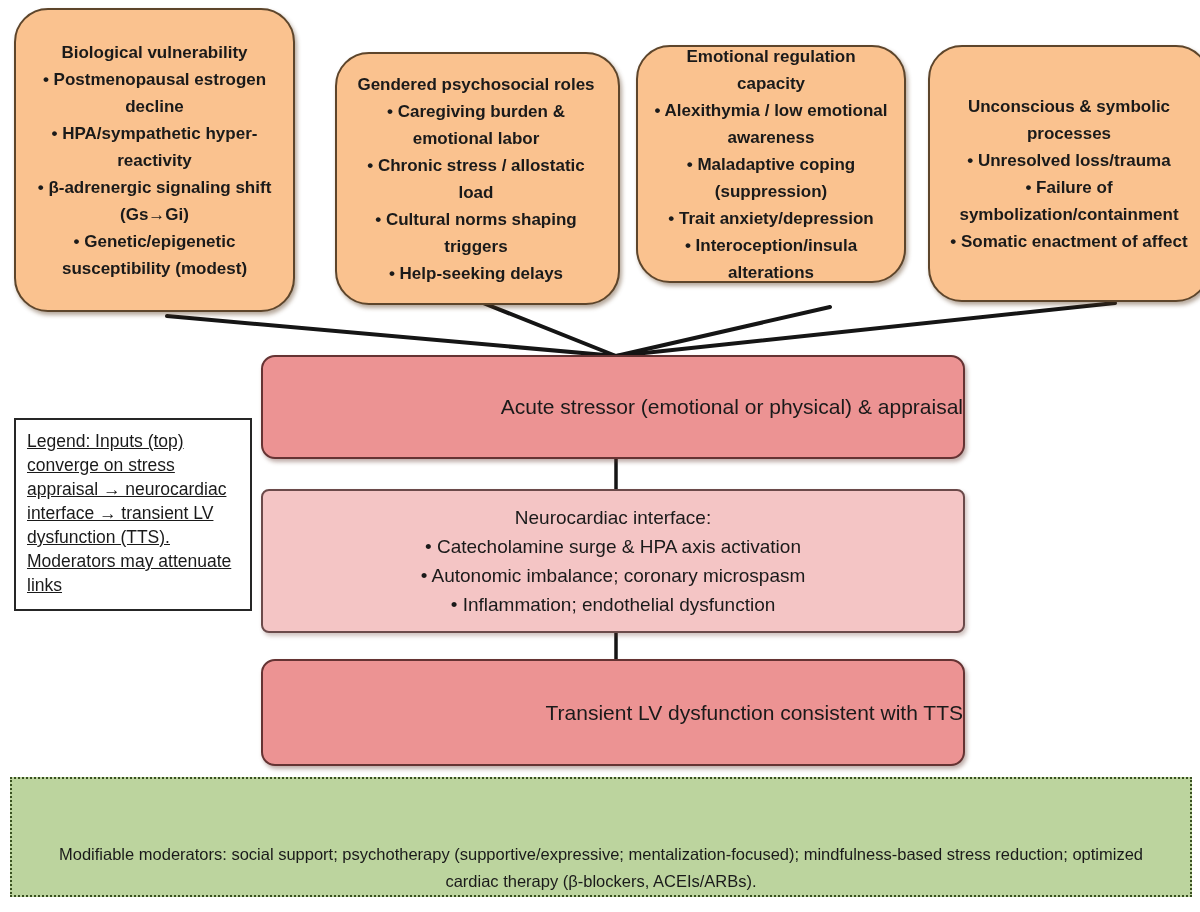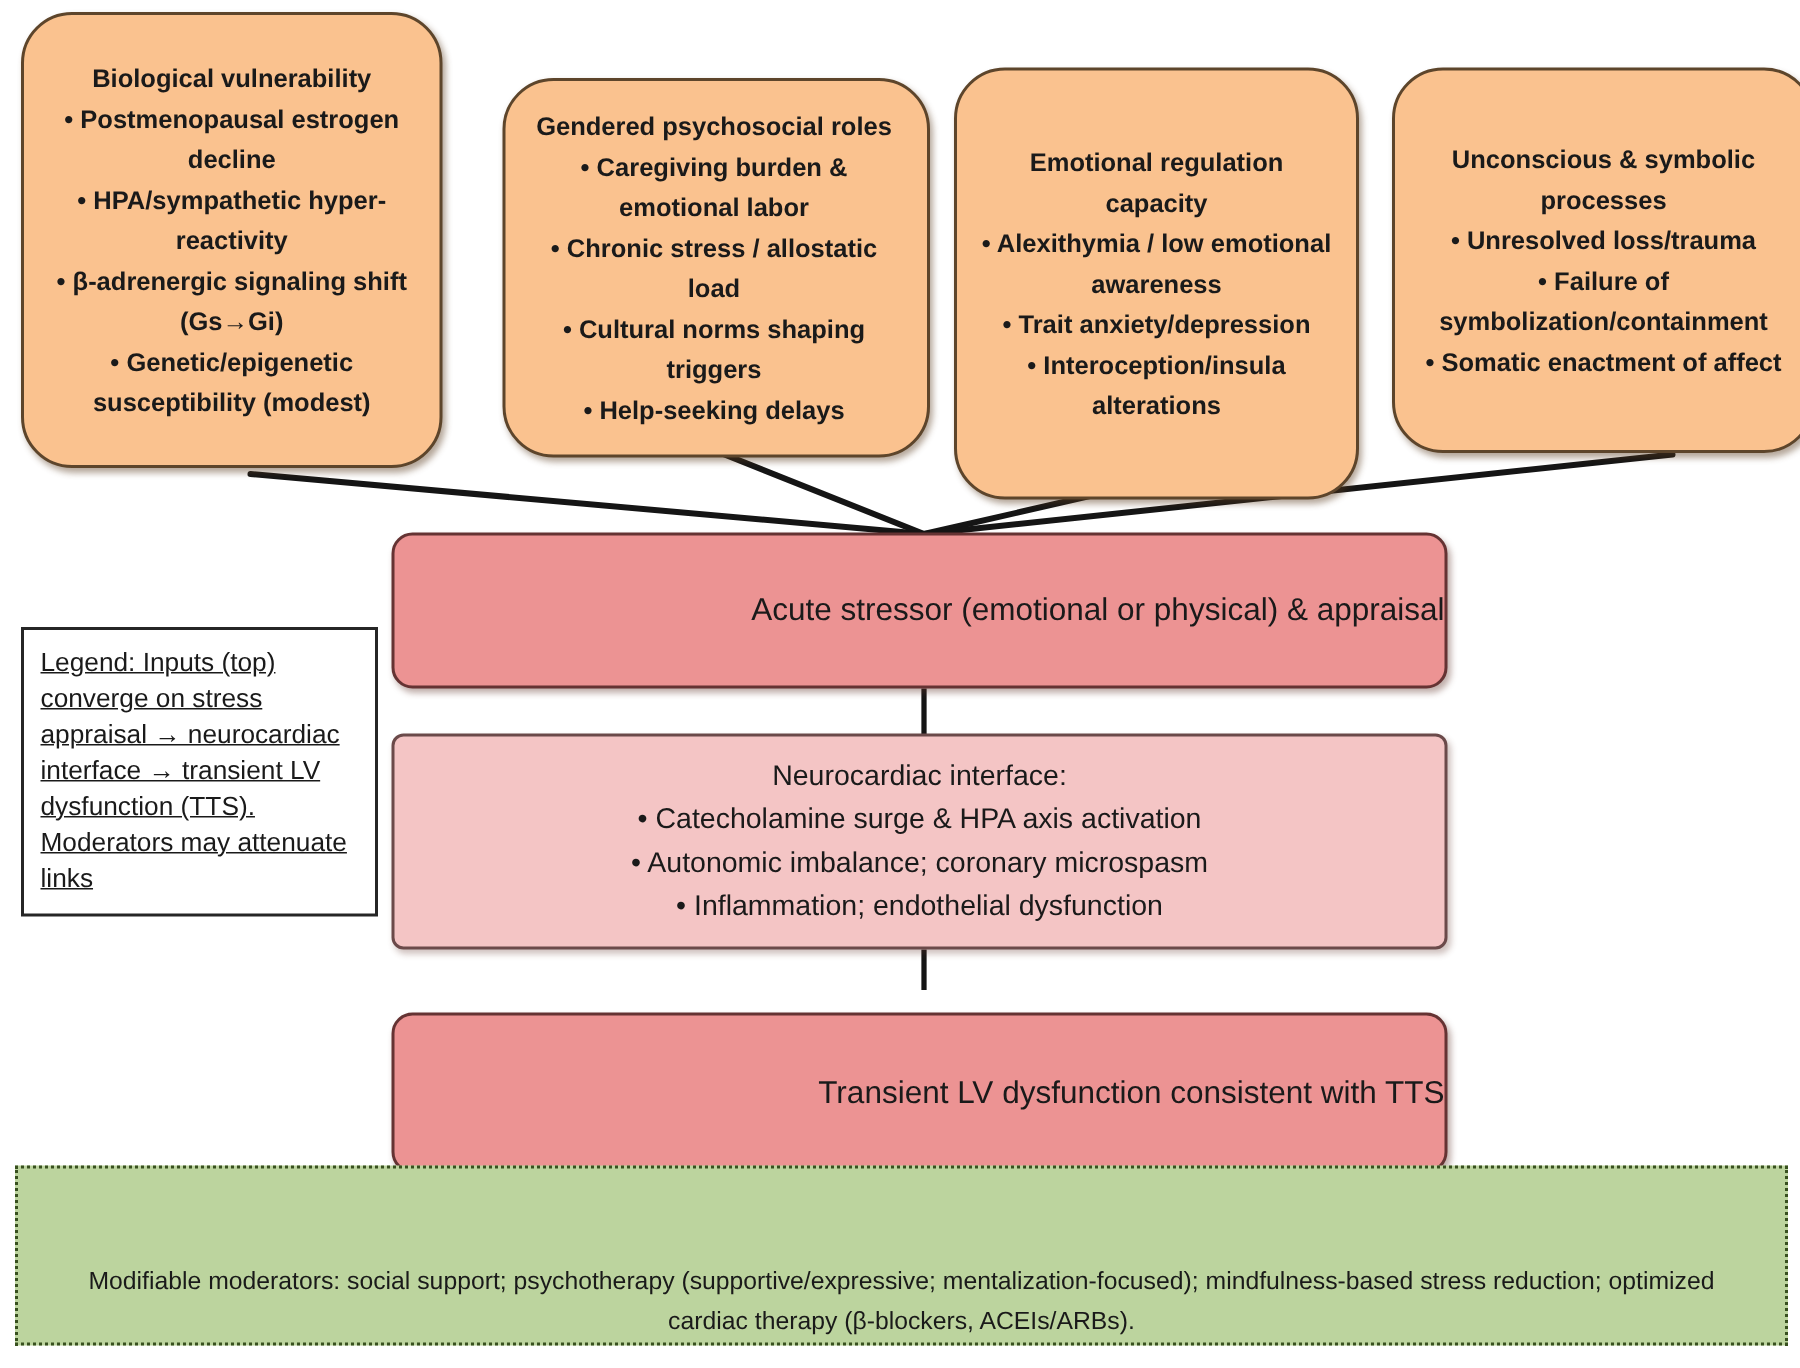--- a/index.html
+++ b/index.html
@@ -17,25 +17,25 @@
   .pbox{background:var(--pink_fill);border:2px solid var(--pink_border);border-radius:8px;
         box-shadow:2px 3px 4px rgba(95,50,40,.3);font-size:19px;line-height:29px;}
   .legendbox{position:absolute;z-index:2;background:#ffffff;border:2px solid #262626;
         font-size:17.5px;line-height:24px;padding:9px 11px;text-align:left;box-sizing:border-box;}
   .gbox{position:absolute;z-index:2;background:var(--green_fill);border:2px dotted var(--green_border);
         font-size:16.5px;line-height:27px;display:flex;align-items:flex-end;justify-content:center;
         text-align:center;box-sizing:border-box;padding:0 44px;}
   
   #obox1{left:14px;top:8px;width:281px;height:304px;}
   #obox2{left:335px;top:52px;width:285px;height:253px;padding-left:11px;}
-  #obox3{left:636px;top:45px;width:270px;height:288px;}
+  #obox3{left:636px;top:45px;width:270px;height:238px;}
   #obox4{left:928px;top:45px;width:282px;height:257px;}
   #acute{left:261px;top:355px;width:704px;height:104px;}
   #neuro{left:261px;top:489px;width:704px;height:144px;}
-  #outcome{left:261px;top:659px;width:704px;height:107px;margin-top:16px;}
+  #outcome{left:261px;top:659px;width:704px;height:107px;}
   #legend{left:14px;top:418px;width:238px;height:193px;text-decoration:underline;}
   #moderators{left:10px;top:777px;width:1182px;height:120px;}
 </style>
 </head>
 <body>
 
 <div class="stage">
 
   <svg class="overlay" width="1200" height="912" viewBox="0 0 1200 912">
     <line x1="167" y1="316" x2="616" y2="356" stroke="#151515" stroke-width="4" stroke-linecap="round"></line>
@@ -58,20 +58,21 @@
     <div class="t">Gendered psychosocial roles</div>
     <div class="i">• Caregiving burden &amp; emotional labor</div>
     <div class="i">• Chronic stress / allostatic load</div>
     <div class="i">• Cultural norms shaping triggers</div>
     <div class="i">• Help-seeking delays</div>
   </div>
 
   <div id="obox3" class="box obox">
     <div class="t">Emotional regulation capacity</div>
     <div class="i">• Alexithymia / low emotional awareness</div>
+    <div class="i">• Maladaptive coping (suppression)</div>
     <div class="i">• Trait anxiety/depression</div>
     <div class="i">• Interoception/insula alterations</div>
   </div>
 
   <div id="obox4" class="box obox">
     <div class="t">Unconscious &amp; symbolic processes</div>
     <div class="i">• Unresolved loss/trauma</div>
     <div class="i">• Failure of symbolization/containment</div>
     <div class="i">• Somatic enactment of affect</div>
   </div>

